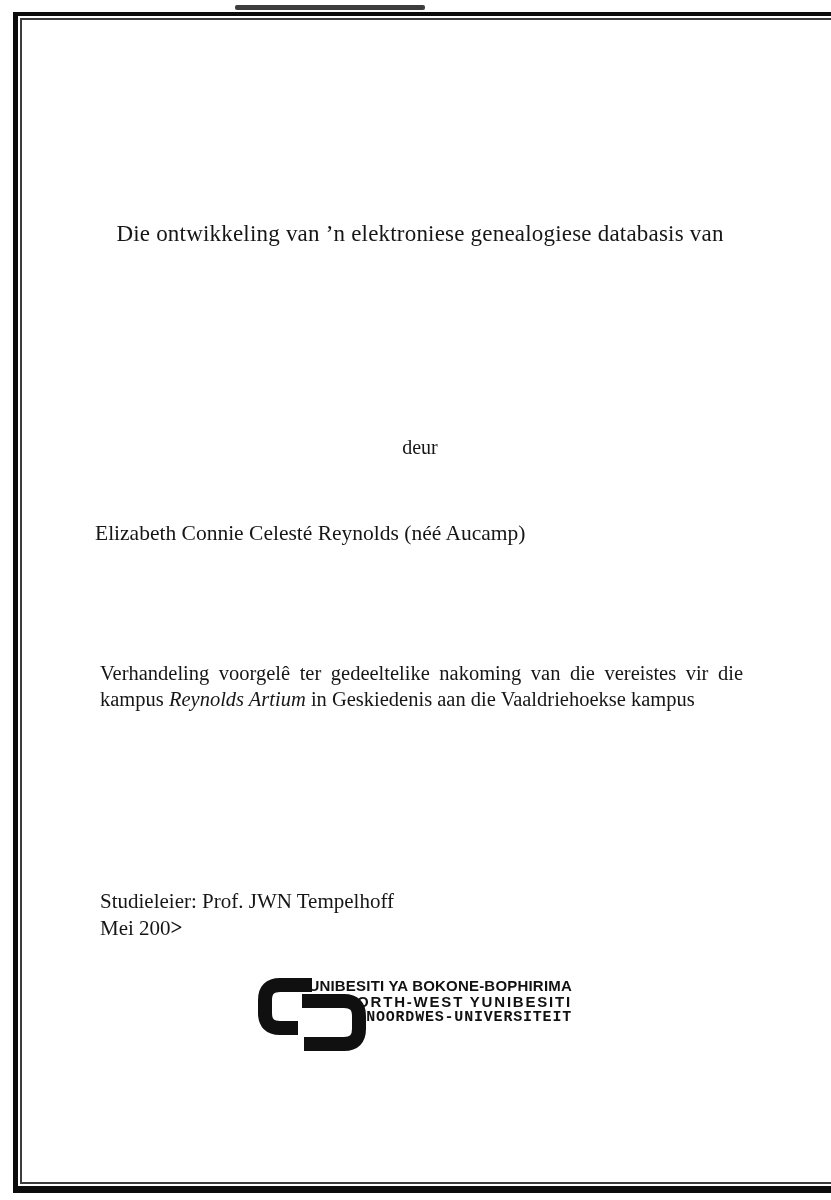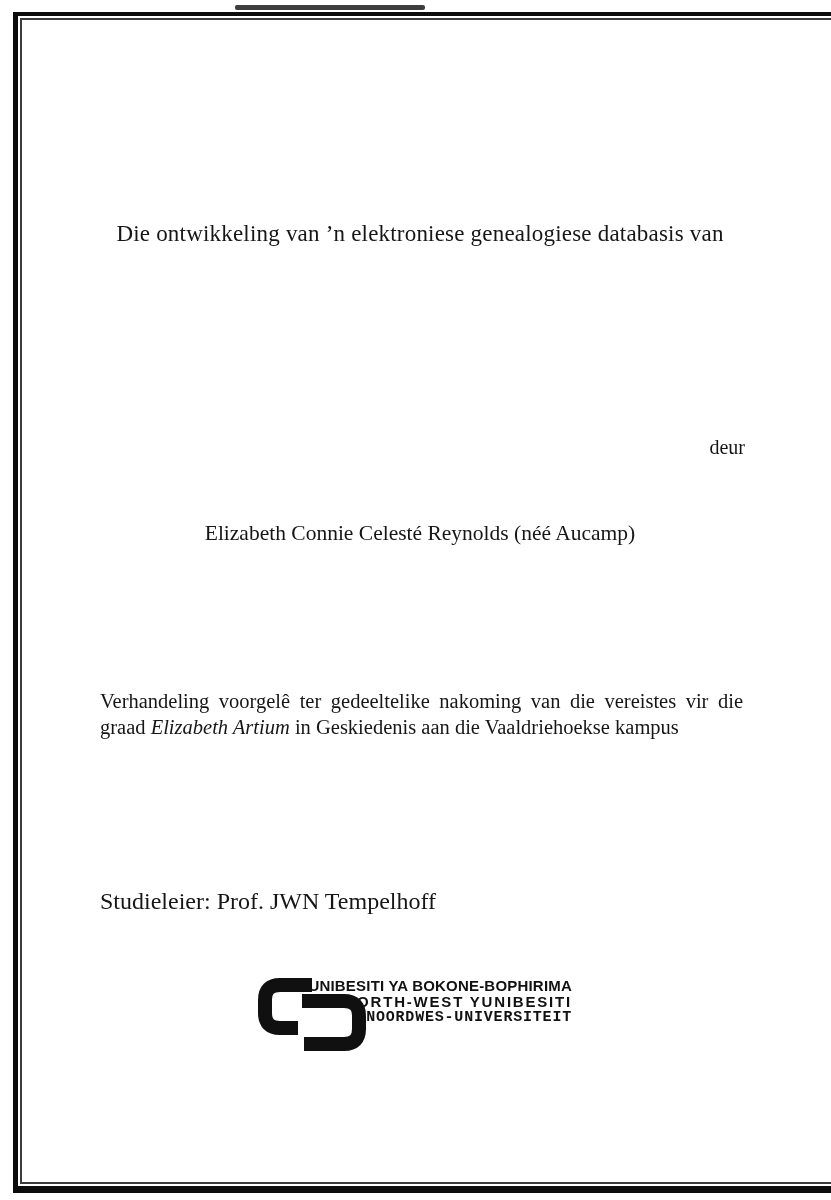--- a/index.html
+++ b/index.html
@@ -42,44 +42,42 @@
     position: absolute;
     top: 213px; left: 95px; width: 650px;
     text-align: center;
     font-size: 23px;
     line-height: 41px;
     letter-spacing: 0.2px;
   }
   .deur {
     position: absolute;
     top: 436px; left: 95px; width: 650px;
-    text-align: right;
+    text-align: center;
     font-size: 20px;
   }
   .author {
     position: absolute;
     top: 521px; left: 95px; width: 650px;
-    text-align: center;
     font-size: 21.5px;
   }
   .submission {
     position: absolute;
     top: 661px; left: 100px; width: 643px;
     font-size: 20.5px;
     line-height: 25.5px;
-    margin-top: 28px;
   }
   .line-justify {
     text-align: justify;
     text-align-last: justify;
   }
   .footer-block {
     position: absolute;
     top: 888px; left: 100px;
-    font-size: 24px;
+    font-size: 21px;
     line-height: 27px;
   }
   .date-glyph {
     font-weight: bold;
     display: inline-block;
     transform: scaleY(1.05);
   }
   .logo-block {
     position: absolute;
     top: 977px; left: 258px;
@@ -118,25 +116,26 @@
   <div class="title-block">
     <div>Die ontwikkeling van ’n elektroniese genealogiese databasis van</div>
   </div>
 
   <div class="deur">deur</div>
 
   <div class="author">Elizabeth Connie Celesté Reynolds (néé Aucamp)</div>
 
   <div class="submission">
     <div class="line-justify">Verhandeling voorgelê ter gedeeltelike nakoming van die vereistes vir die</div>
-    <div><span>graad </span><i>Elizabeth Artium</i><span> in Geskiedenis aan die Vaaldriehoekse kampus</span></div>
+    <div><span>kampus </span><i>Reynolds Artium</i><span> in Geskiedenis aan die Vaaldriehoekse kampus</span></div>
   </div>
 
   <div class="footer-block">
     <div>Studieleier: Prof. JWN Tempelhoff</div>
+    <div><span>Mei 200</span><span class="date-glyph">&gt;</span></div>
   </div>
 
   <div class="logo-block">
     <svg class="logo-mark" width="108" height="76" viewBox="0 0 108 76" aria-hidden="true">
       <g fill="none" stroke="#101010" stroke-width="14" stroke-linecap="butt">
         <path d="M 54 8 H 22 Q 7 8 7 23 V 36 Q 7 51 22 51 H 40"></path>
         <path d="M 46 67 H 86 Q 101 67 101 52 V 39 Q 101 24 86 24 H 44"></path>
       </g>
     </svg>
     <div class="logo-text">

